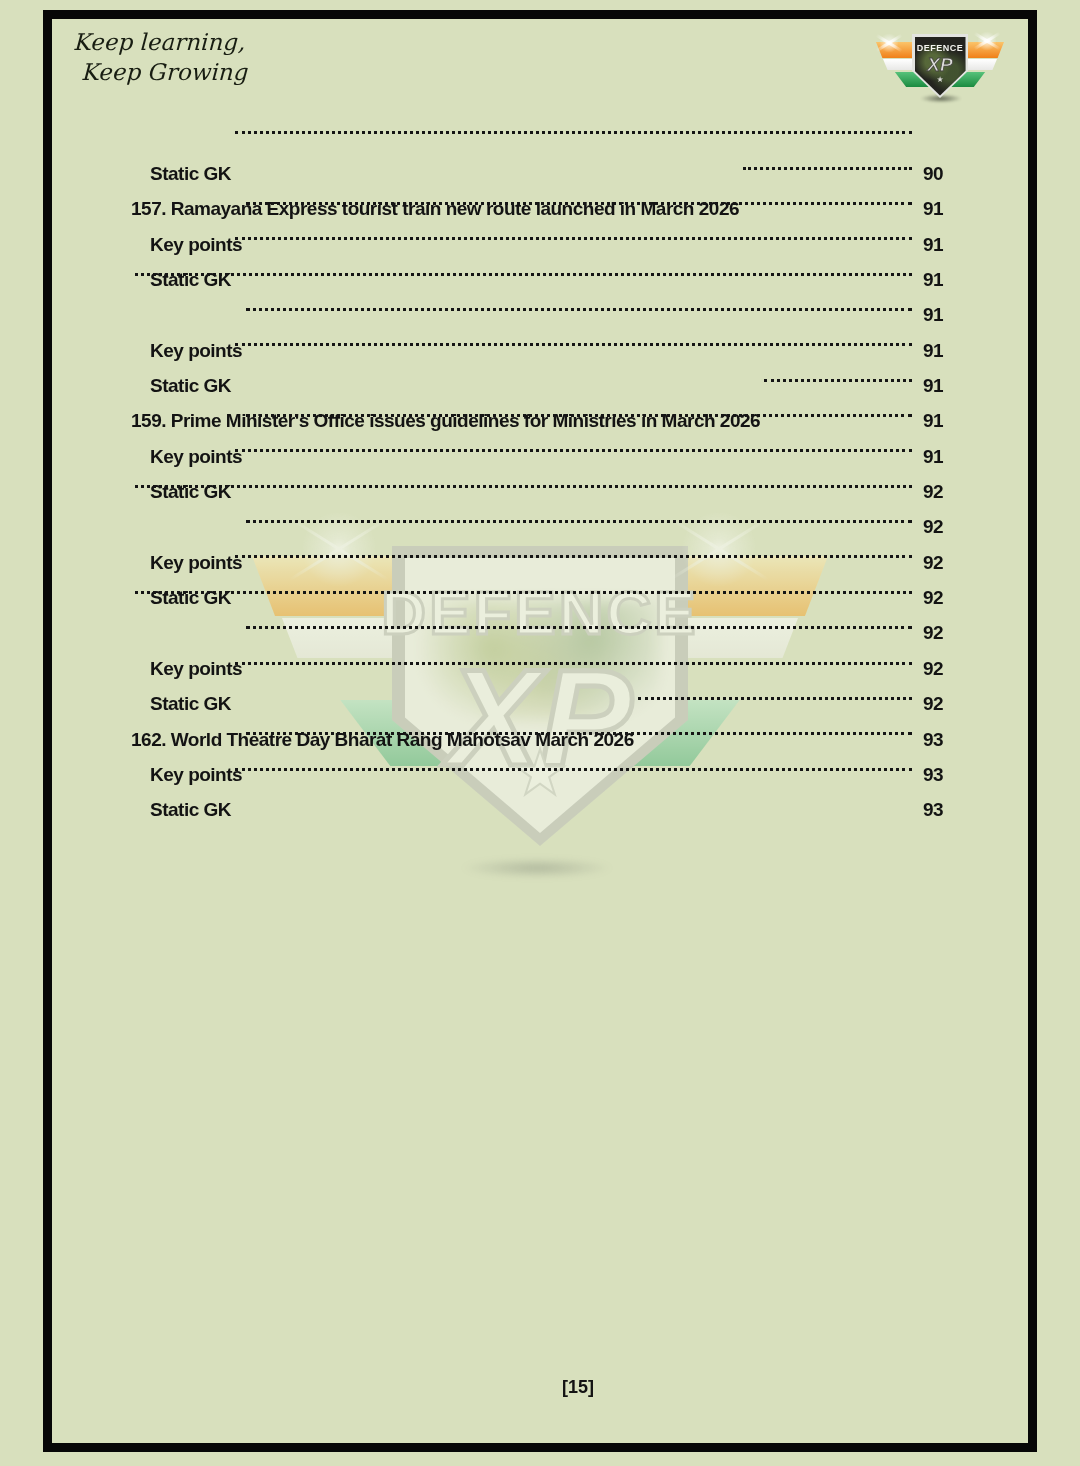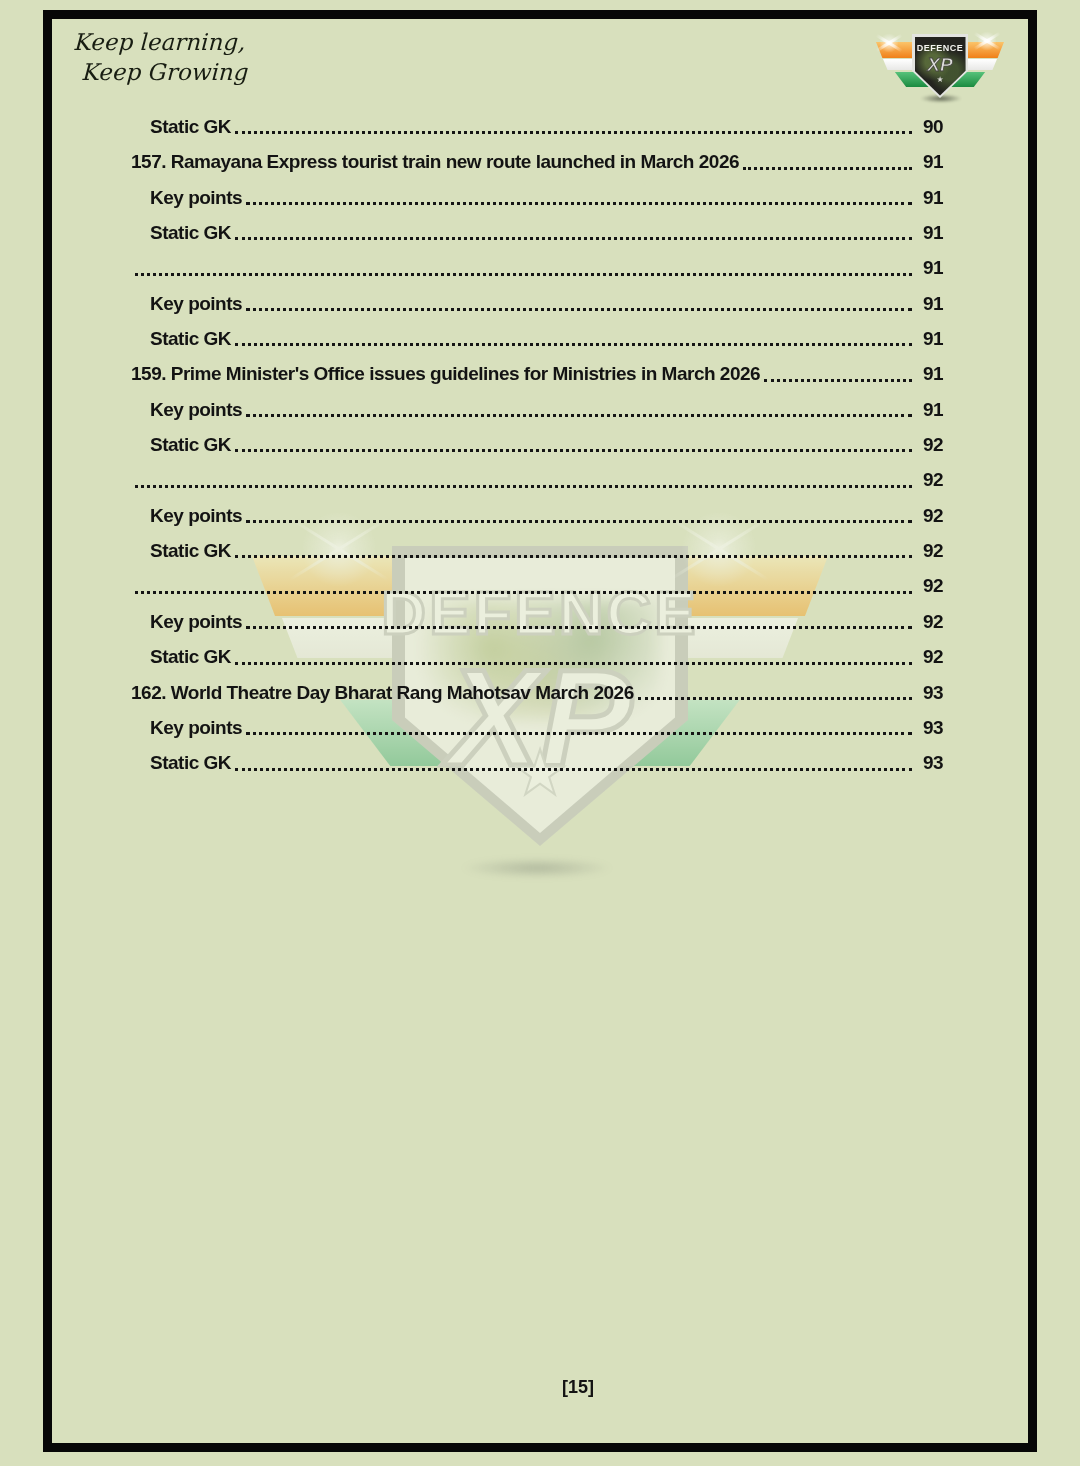--- a/index.html
+++ b/index.html
@@ -103,21 +103,21 @@
     background:radial-gradient(ellipse,rgba(110,118,105,.7),rgba(110,118,105,0) 72%);
     filter:blur(3px); }
   .wm-g1 { left:296px; top:506px; width:86px; height:86px; }
   .wm-g2 { left:676px; top:506px; width:86px; height:86px; }
 
   
   .toc { position:absolute; left:131px; top:109px; width:818px; z-index:2; }
   .toc-row { display:flex; height:35.35px; }
   .toc-label, .toc-page {
     line-height:35.35px; white-space:nowrap;
-    font-size:19px; font-weight:bold; letter-spacing:-0.5px; color:#131313; }
+    font-size:19px; font-weight:bold; letter-spacing:-0.5px; color:#131313;margin-top:47px; }
   .lvl2 .toc-label { padding-left:19px; }
   .leader { flex:1 1 auto; min-width:10px; margin:0 5px 10px 4px;
     border-bottom:3px dotted #151515; }
   .toc-page { min-width:32px; text-align:center; }
 
   
   .footer { position:absolute; left:0; top:1377px; width:1080px; text-align:center;
     z-index:2; font-size:18px; font-weight:bold; color:#131313;padding-left:38px; }
 </style>
 </head>

